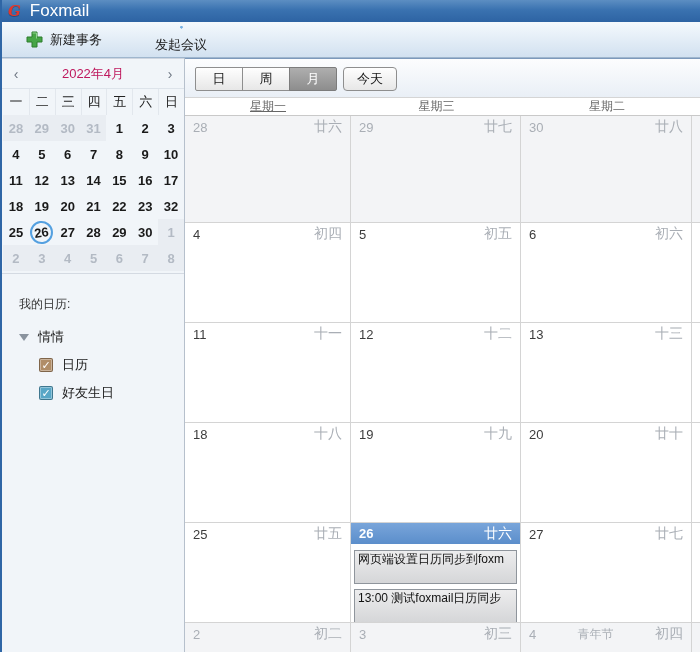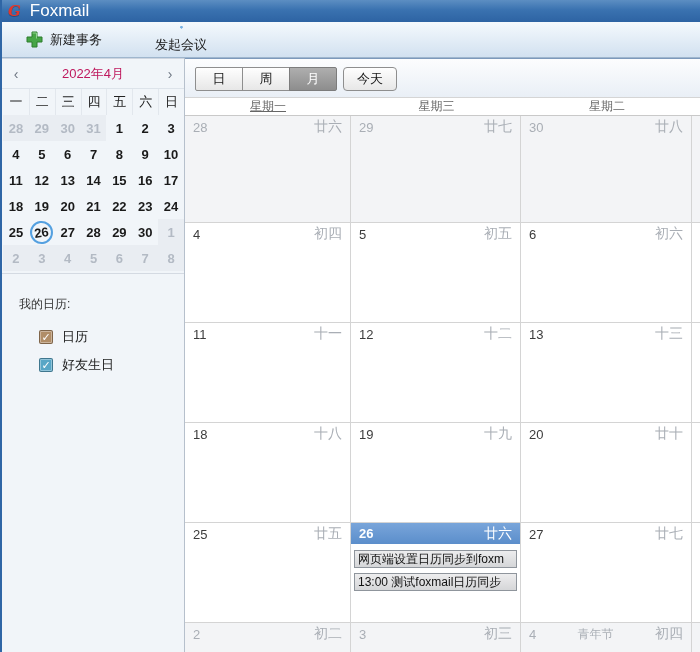--- a/index.html
+++ b/index.html
@@ -81,21 +81,21 @@
   .cal-cell.out { background:#f3f4f6; }
   .cell-top { display:flex; justify-content:space-between; align-items:center;
     padding:0 8px; height:22px; }
   .date-num { font-size:13px; color:#3c3c3c; }
   .out .date-num { color:#a9aeb5; }
   .holiday { font-size:12px; color:#a9aeb5; }
   .lunar { font-size:14px; color:#a9aeb5; }
   .cell-top.sel { background:linear-gradient(#79a5da, #5b8ecb); height:21px; }
   .cell-top.sel .date-num { color:#fff; font-weight:bold; }
   .cell-top.sel .lunar { color:#fff; }
-  .event { height:18px; line-height:16px; margin:0 3px 5px 3px;
+  .event { height:34px; line-height:16px; margin:0 3px 5px 3px;
     background:linear-gradient(#ededee, #d5d6d8); border:1px solid #8f959c;
     font-size:12px; color:#111; padding:0 3px; white-space:nowrap; overflow:hidden; cursor:default; }
   .cell-top.sel + .event { margin-top:6px; }
 </style>
 </head>
 <body>
 
 <div class="window">
 
   <div class="titlebar">
@@ -168,21 +168,21 @@
               <div class="mc-cell">16</div>
               <div class="mc-cell">17</div>
             </div>
             <div class="mc-row">
               <div class="mc-cell">18</div>
               <div class="mc-cell">19</div>
               <div class="mc-cell">20</div>
               <div class="mc-cell">21</div>
               <div class="mc-cell">22</div>
               <div class="mc-cell">23</div>
-              <div class="mc-cell">24</div>
+              <div class="mc-cell">32</div>
             </div>
             <div class="mc-row">
               <div class="mc-cell">25</div>
               <div class="mc-cell">
                 <div class="mc-ring">26</div>
               </div>
               <div class="mc-cell">27</div>
               <div class="mc-cell">28</div>
               <div class="mc-cell">29</div>
               <div class="mc-cell">30</div>
@@ -195,20 +195,24 @@
               <div class="mc-cell out">5</div>
               <div class="mc-cell out">6</div>
               <div class="mc-cell out">7</div>
               <div class="mc-cell out">8</div>
             </div>
           </div>
       </div>
 
       <div class="cal-list">
         <div class="cl-heading">我的日历:</div>
+        <div class="tree-item">
+          <span class="tri-down"></span>
+          <span>情情</span>
+        </div>
         <div class="tree-item child">
           <span class="checkbox" id="cb-0" style="background: rgb(176, 141, 103);">✓</span>
           <span>日历</span>
         </div>
         <div class="tree-item child">
           <span class="checkbox" id="cb-1" style="background: rgb(88, 166, 198);">✓</span>
           <span>好友生日</span>
         </div>
       </div>
     </div>

